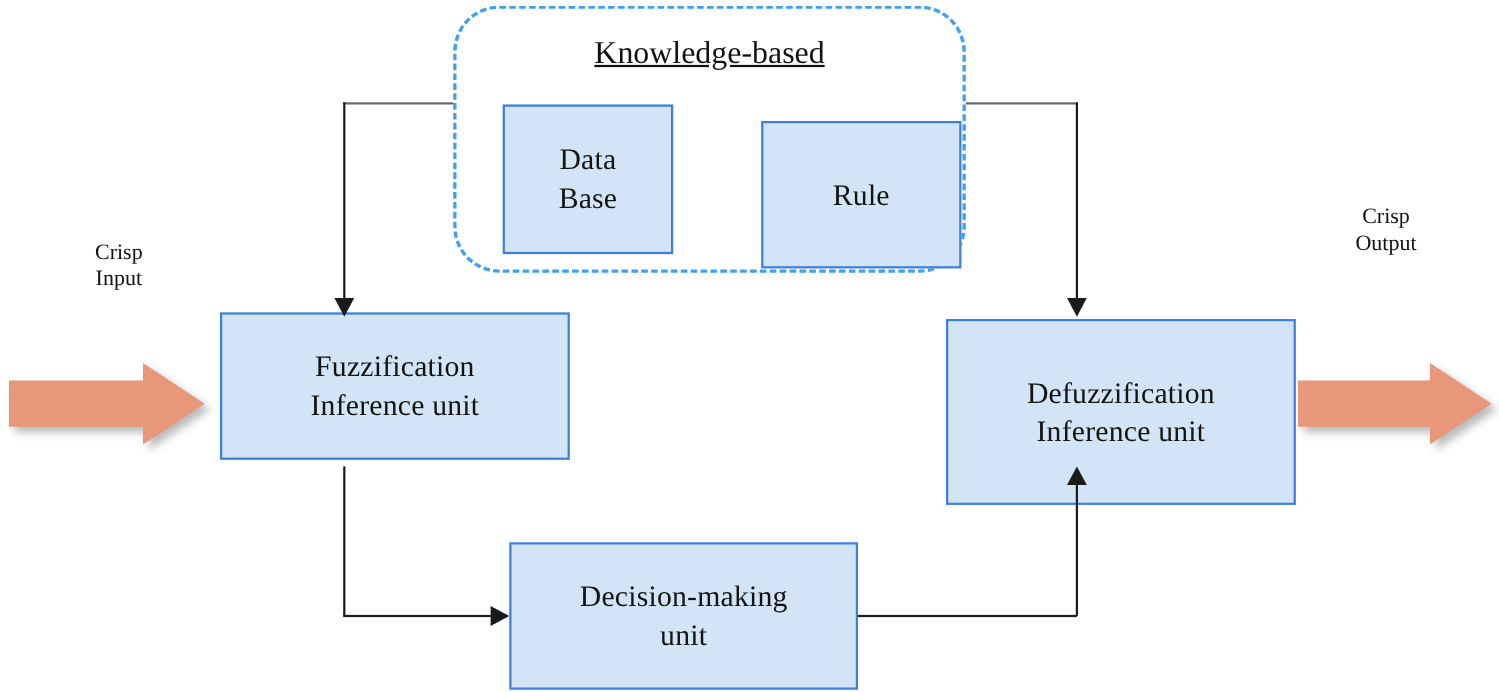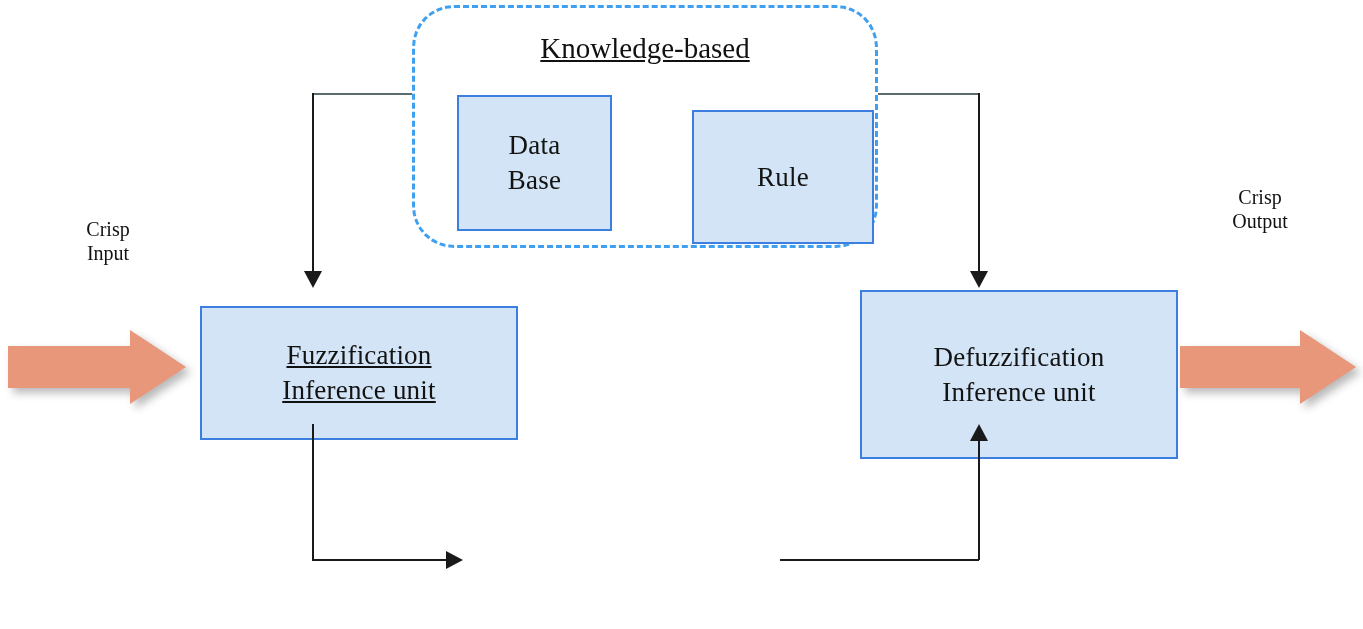--- a/index.html
+++ b/index.html
@@ -121,30 +121,34 @@
 
   <div class="box small" style="left:457px; top:95px; width:155px; height:136px;">
     <span class="box-label">Data
 Base</span>
   </div>
 
   <div class="box small" style="left:692px; top:95px; width:182px; height:134px;margin-top:15px;">
     <span class="box-label">Rule</span>
   </div>
 
-  <div class="box" style="left:200px; top:306px; width:318px; height:134px;text-decoration:underline;">
+  <div class="box" style="left:200px; top:284px; width:318px; height:134px;">
     <span class="box-label">Fuzzification
 Inference unit</span>
   </div>
 
   <div class="box" style="left:860px; top:290px; width:318px; height:169px;">
     <span class="box-label">Defuzzification
 Inference unit</span>
   </div>
 
+  <div class="box" style="left:463px; top:493px; width:317px; height:134px;">
+    <span class="box-label">Decision-making
+unit</span>
+  </div>
 
   <div class="side-label" style="left:38px; top:218px; width:140px;">Crisp
 Input</div>
 
   <div class="side-label" style="left:1185px; top:186px; width:150px;">Crisp
 Output</div>
 
   <svg class="block-arrow" style="left:8px; top:330px;" width="180" height="74" viewBox="0 0 180 74">
     <polygon points="0,16 122,16 122,0 178,37 122,74 122,58 0,58" fill="#e8977a"></polygon>
   </svg>

